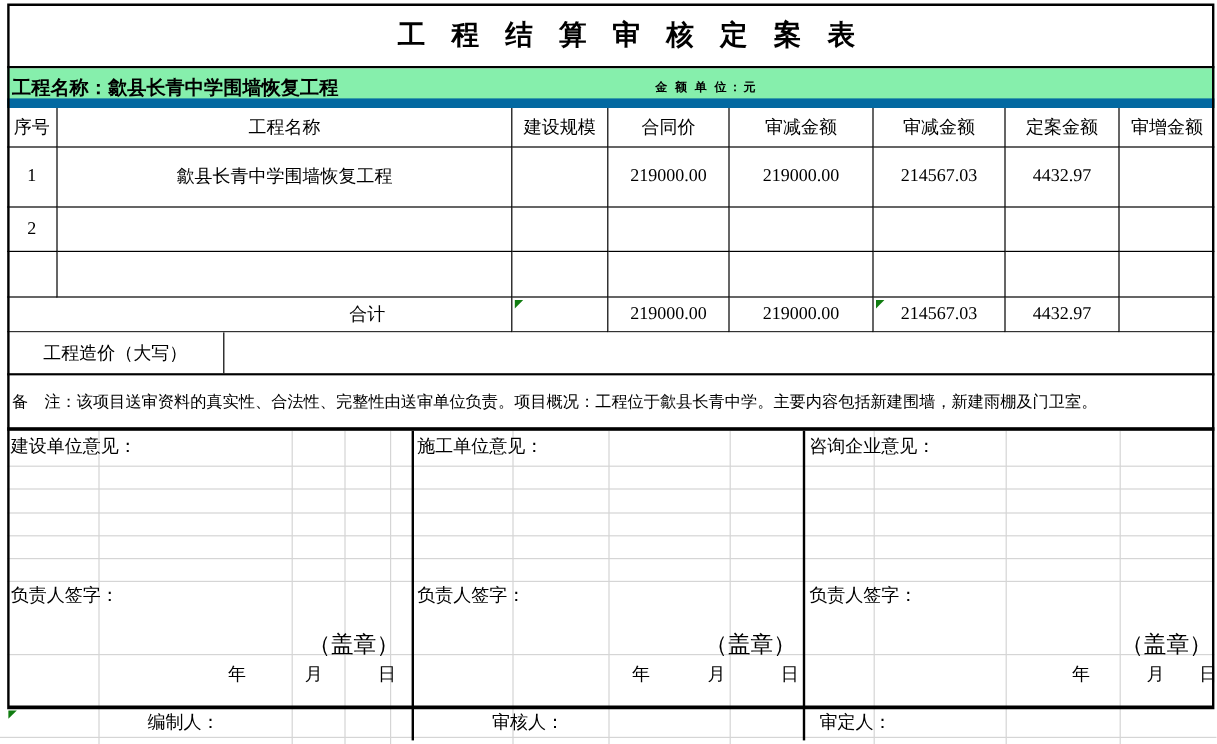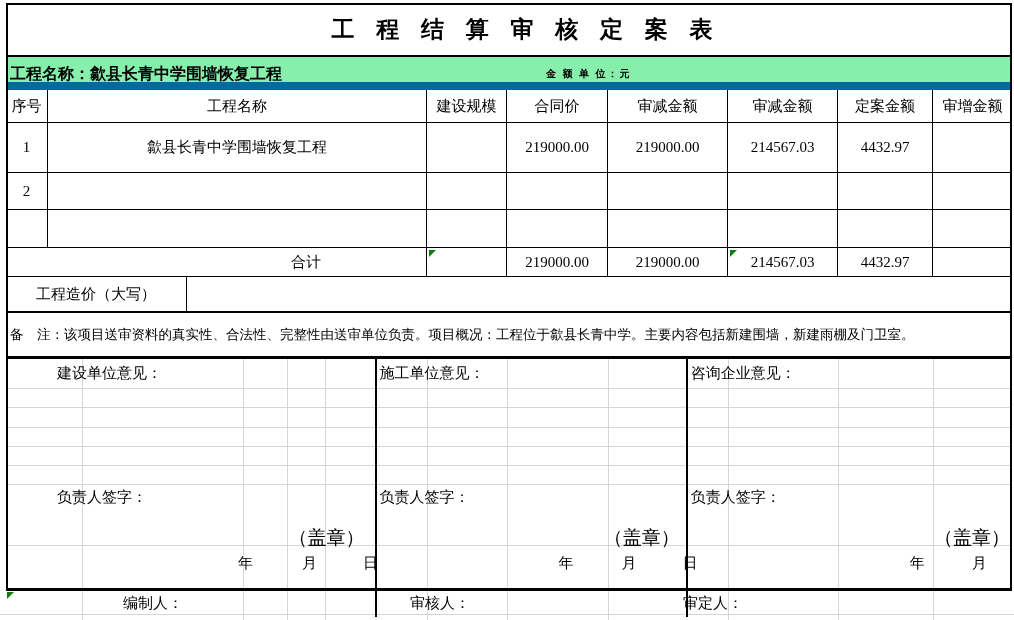--- a/index.html
+++ b/index.html
@@ -28,21 +28,21 @@
   .c.lastcol{border-right:none;}
   .c.total-label{grid-column:1 / span 2;padding-left:180px;}
   
   .cost-row{left:6px;top:277px;width:1006px;height:36px;border-bottom:2px solid #000;display:flex;background:#fff;}
   .cost-label{width:180px;border-right:1px solid #000;display:flex;align-items:center;justify-content:center;font-size:15px;}
   .cost-value{flex:1;display:flex;align-items:center;padding-left:6px;font-size:17px;font-weight:bold;white-space:nowrap;}
   
   .remark-row{left:6px;top:313px;width:1006px;height:46px;border-bottom:3px solid #000;background:#fff;
               display:flex;align-items:center;padding:0 4px;font-size:13.5px;white-space:nowrap;overflow:hidden;}
   
-  .opinions{left:6px;top:359px;width:1006px;height:258px;display:flex;padding-left:48px;}
+  .opinions{left:6px;top:359px;width:1006px;height:258px;display:flex;}
   .op{position:relative;height:100%;}
   .op1{width:338px;border-right:2px solid #000;}
   .op2{width:326px;border-right:2px solid #000;}
   .op3{width:342px;}
   .op-title{position:absolute;top:4px;left:3px;font-size:15px;line-height:20px;white-space:nowrap;}
   .op-signer{position:absolute;top:128px;left:3px;font-size:15px;line-height:20px;white-space:nowrap;}
   .op-seal{position:absolute;top:168px;font-size:19px;line-height:22px;white-space:nowrap;}
   .op1 .op-seal{right:10px;} .op2 .op-seal{right:6px;} .op3 .op-seal{right:2px;}
   .op-date{position:absolute;top:191px;left:0;right:0;height:26px;}
   .op-date span{position:absolute;top:0;line-height:26px;font-size:15px;}

